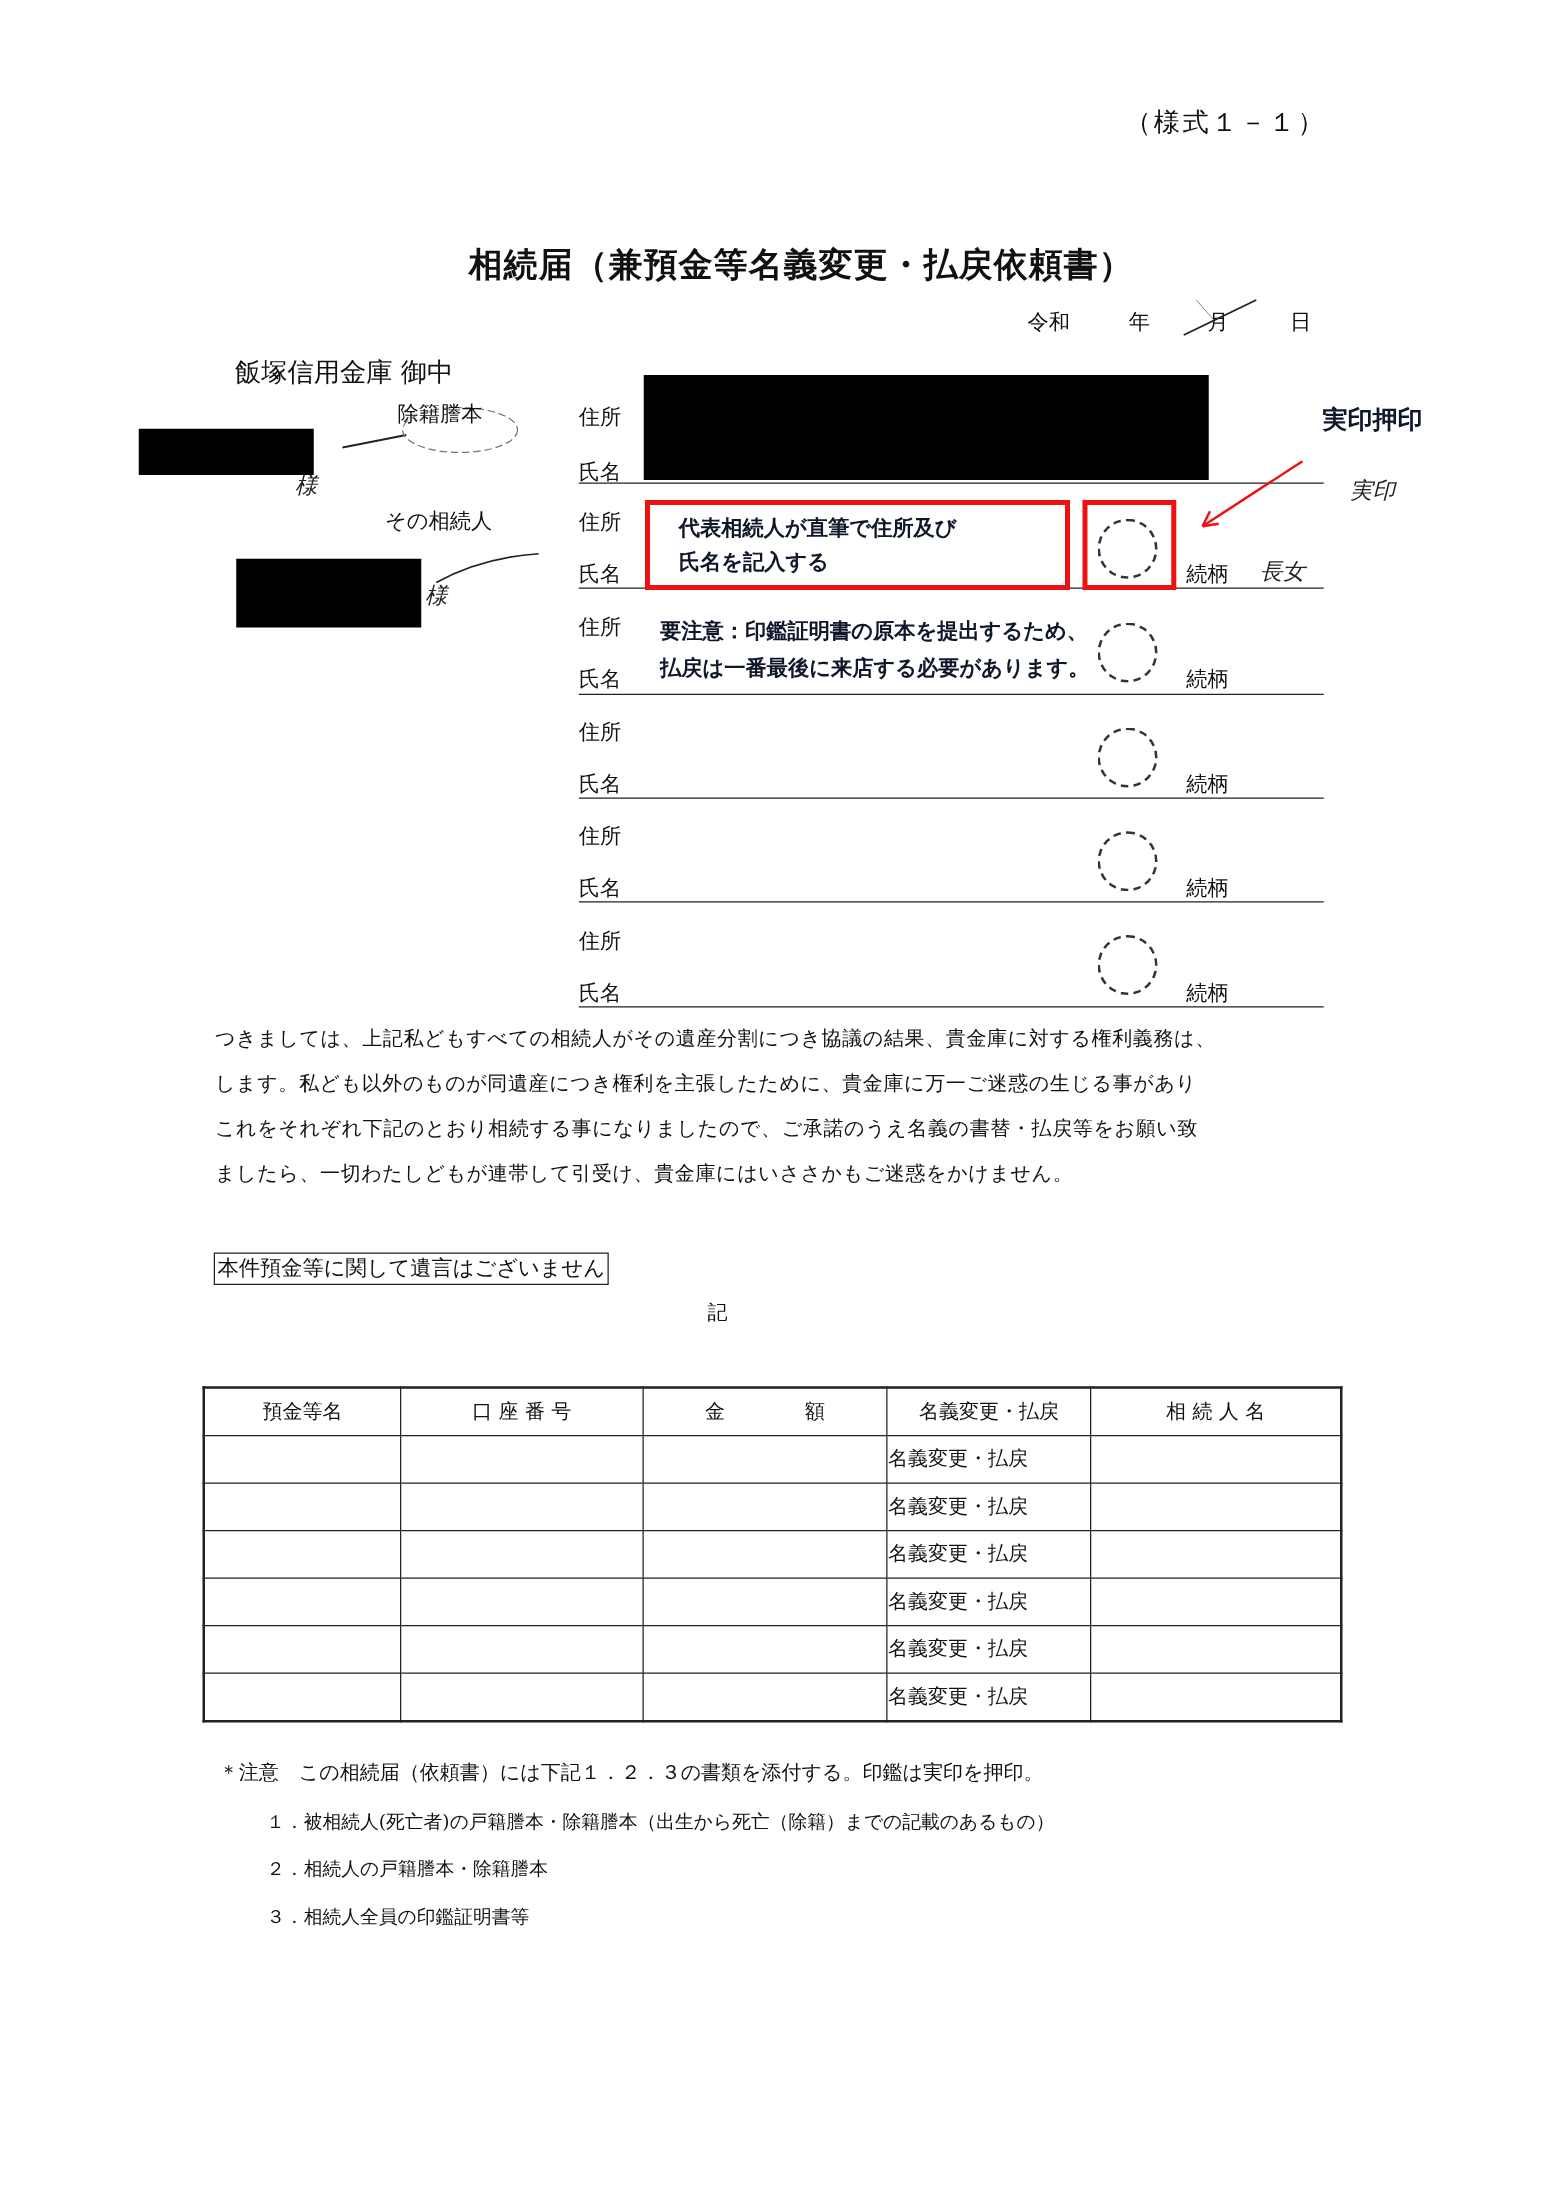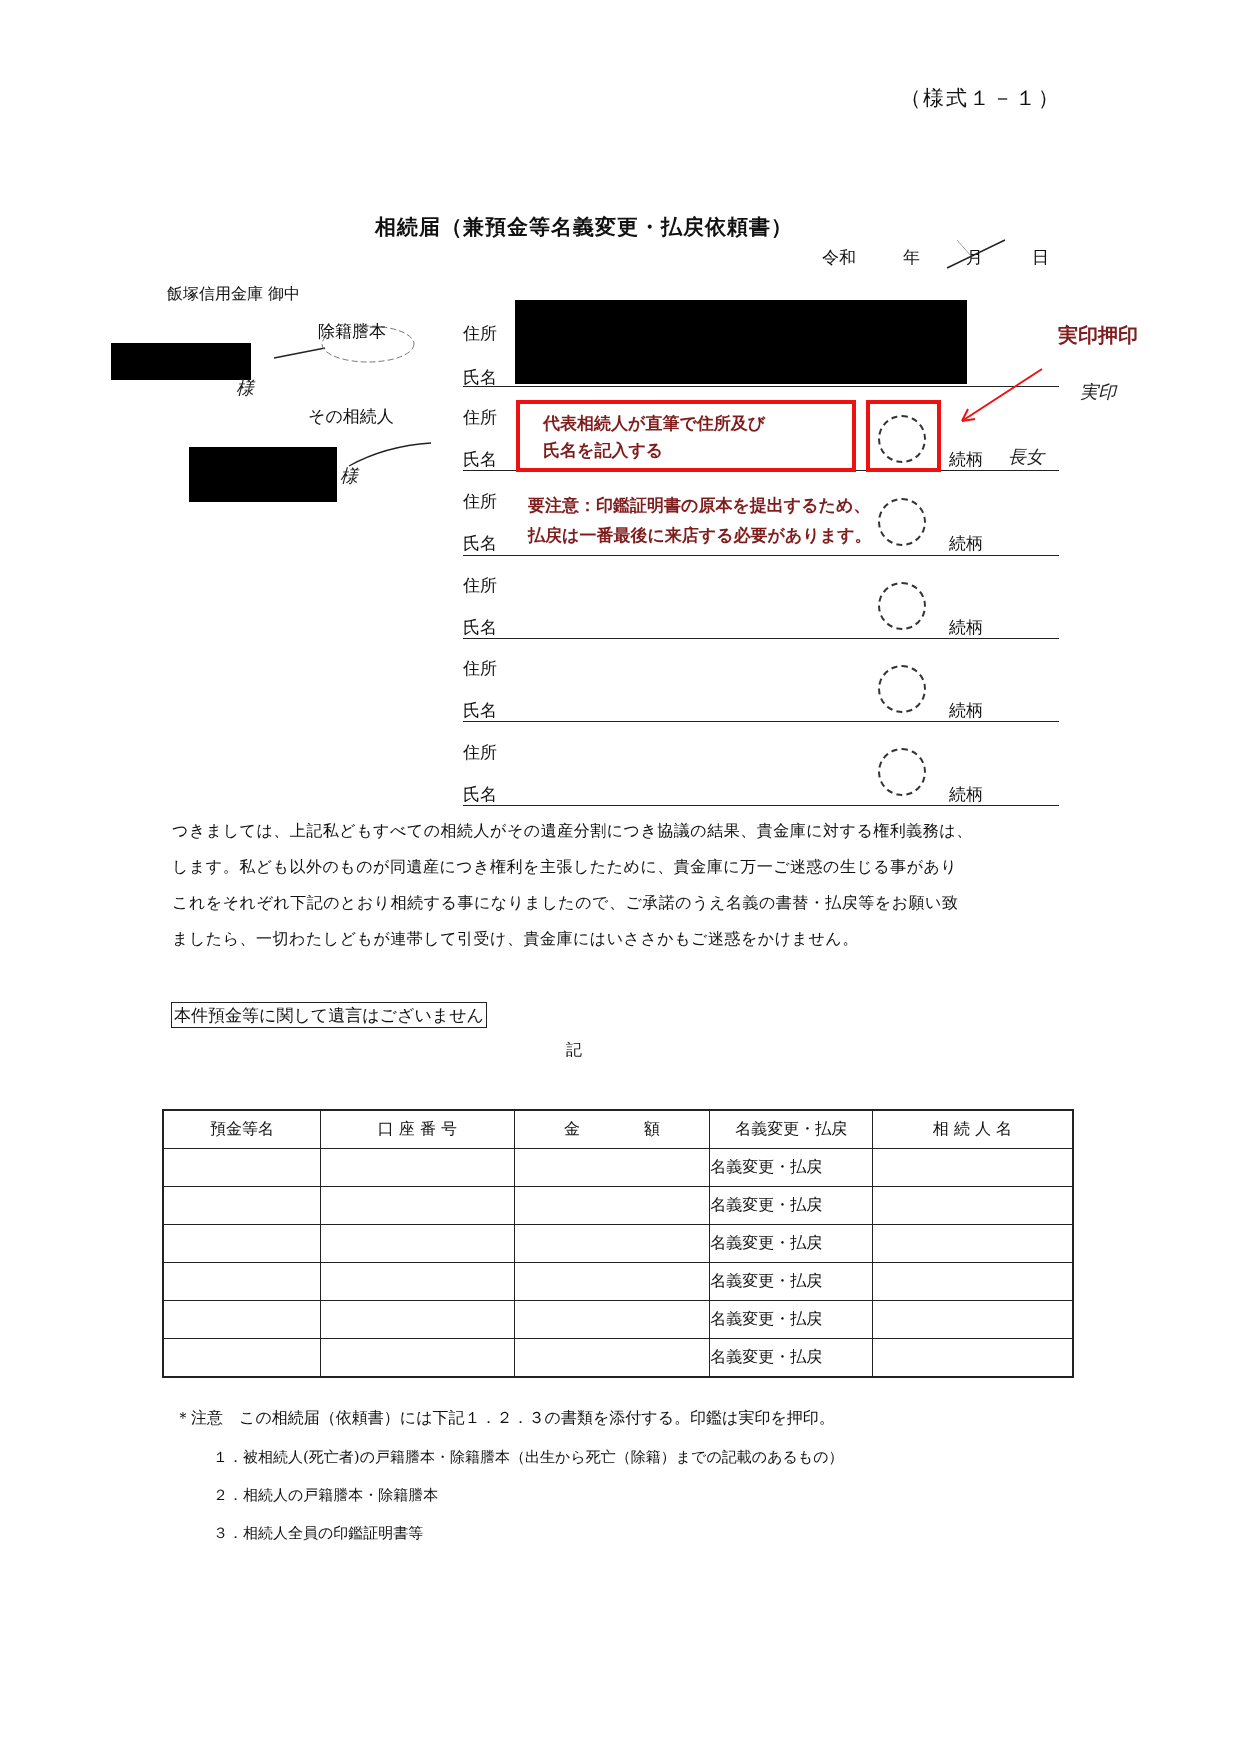--- a/index.html
+++ b/index.html
@@ -1,30 +1,30 @@
 <!DOCTYPE html>
 <html><head>
 <meta charset="utf-8">
 <style>
   html, body { margin: 0; padding: 0; background: #ffffff; }
   body { width: 1240px; height: 1754px; position: relative; overflow: hidden;
          font-family: "DejaVu Serif", "Liberation Serif", serif; color: #111; }
   .abs { position: absolute; }
   .form-no { left: 900px; top: 84px; font-size: 21px; letter-spacing: 2px; }
-  .title { left: 375px; top: 213px; font-size: 21px; font-weight: bold;
+  .title { left: 375px; top: 194px; font-size: 27px; font-weight: bold;
            font-family: "DejaVu Sans", sans-serif; letter-spacing: 1px; }
   .date { top: 246px; font-size: 17px; }
-  .addressee { left: 167px; top: 284px; font-size: 16px; }
+  .addressee { left: 188px; top: 284px; font-size: 21px; }
   .role { font-size: 17px; }
   .lbl { font-size: 17px; }
   .hline { position: absolute; height: 0; border-top: 1.5px solid #222; }
   .redact { position: absolute; background: #000; }
   .hand { position: absolute; font-family: "DejaVu Serif", serif; font-style: italic; font-size: 18px; color: #222; }
   .seal { position: absolute; width: 48px; height: 48px; border: 2px dashed #333; border-radius: 50%; box-sizing: border-box; }
-  .red { color: #7f1d1d; font-family: "DejaVu Sans", sans-serif; font-weight: bold; }
+  .red { color: #0f172a; font-family: "DejaVu Sans", sans-serif; font-weight: bold; }
   .redbox { position: absolute; border: 4px solid #ee1111; box-sizing: border-box; }
   .para { left: 172px; font-size: 16px; line-height: 36px; width: 900px; letter-spacing: 0.5px; }
   .boxed { left: 171px; top: 1002px; border: 1.5px solid #222; padding: 0 2px; font-size: 17px; line-height: 24px; }
   .ki { left: 566px; top: 1040px; font-size: 16px; }
   table.acct { position: absolute; left: 162px; top: 1109px; width: 912px; border-collapse: collapse; font-size: 16px; }
   table.acct th, table.acct td { border: 1.5px solid #222; height: 37px; padding: 0; font-weight: normal; }
   table.acct { border: 2px solid #222; }
   .notes { left: 175px; font-size: 16px; }
   .notes-item { left: 213px; font-size: 15px; }
 </style>

